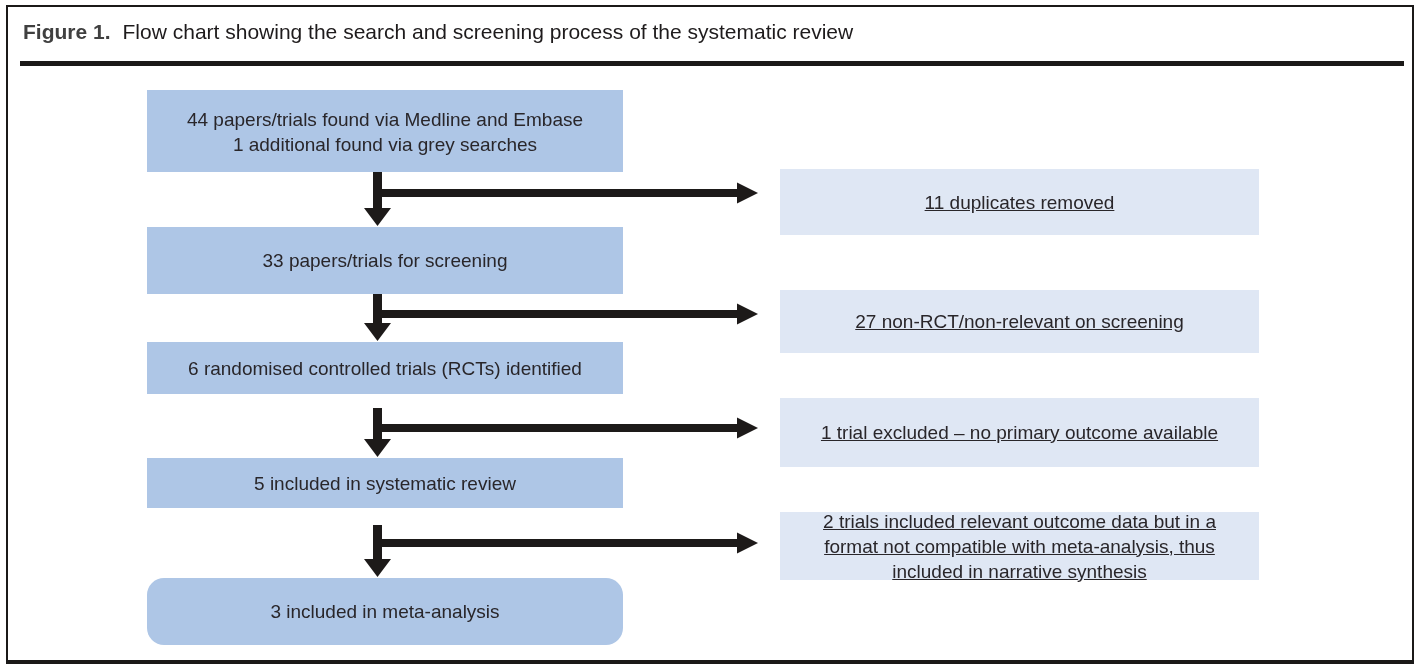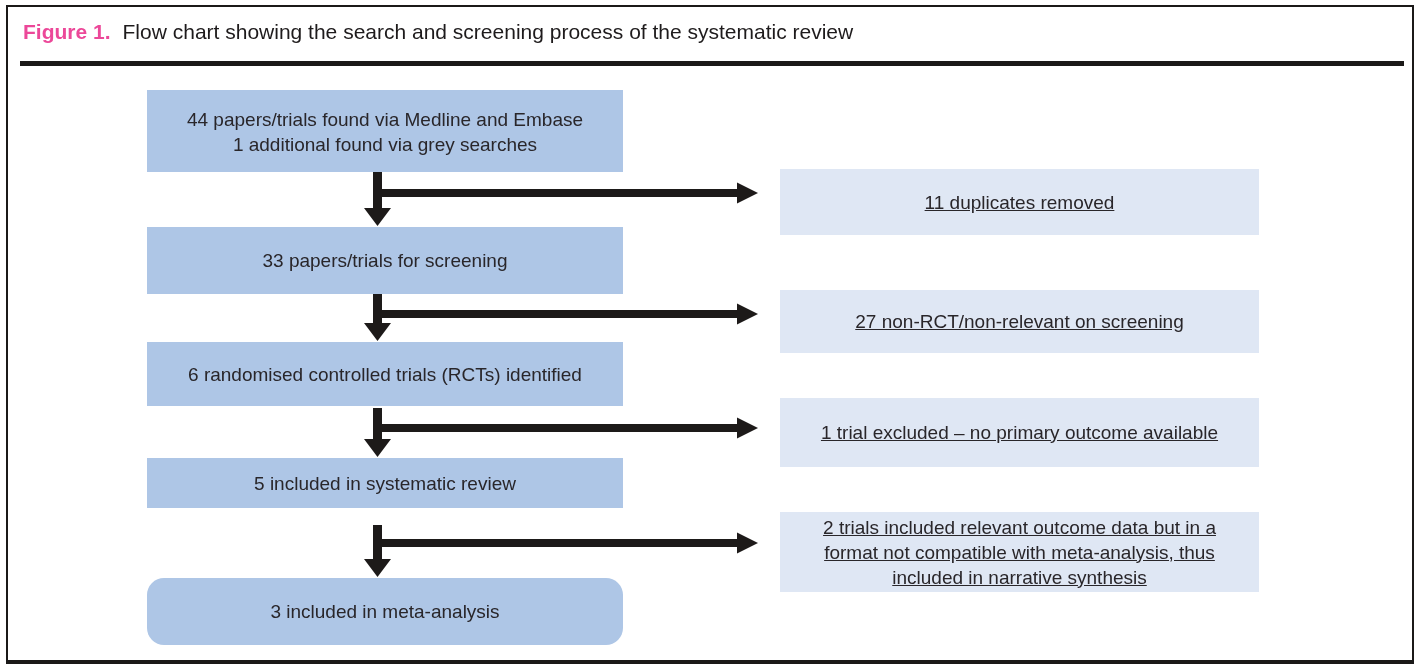--- a/index.html
+++ b/index.html
@@ -29,21 +29,21 @@
     position: absolute;
     left: 23px;
     top: 20px;
     font-size: 21px;
     color: #1e1b1c;
     white-space: nowrap;
   }
   .title .fig-label {
     font-weight: bold;
     margin-right: 12px;
-    color: #ec4899;
+    color: #404040;
   }
   .title-rule {
     position: absolute;
     left: 20px;
     top: 61px;
     width: 1384px;
     height: 5px;
     background: #1b1918;
   }
   .box {
@@ -66,27 +66,27 @@
   }
   .side-box {
     left: 780px;
     width: 479px;
     background: #dfe7f4;
     text-decoration: underline;
   }
   .box .line { display: block; }
   #box-found        { top: 90px;  height: 82px; padding-bottom: 2px; }
   #box-screening    { top: 227px; height: 67px; }
-  #box-rcts         { top: 342px; height: 64px; }
+  #box-rcts         { top: 342px; height: 52px; }
   #box-sysreview    { top: 458px; height: 50px; }
   #box-metaanalysis { top: 578px; height: 67px; border-radius: 17px; }
   #box-duplicates   { top: 169px; height: 66px; }
   #box-nonrct       { top: 290px; height: 63px; }
   #box-excluded     { top: 398px; height: 69px; }
-  #box-narrative    { top: 512px; height: 80px; }
+  #box-narrative    { top: 512px; height: 68px; }
   .arrows {
     position: absolute;
     left: 0;
     top: 0;
     pointer-events: none;
   }
 </style>
 </head>
 <body>
 

